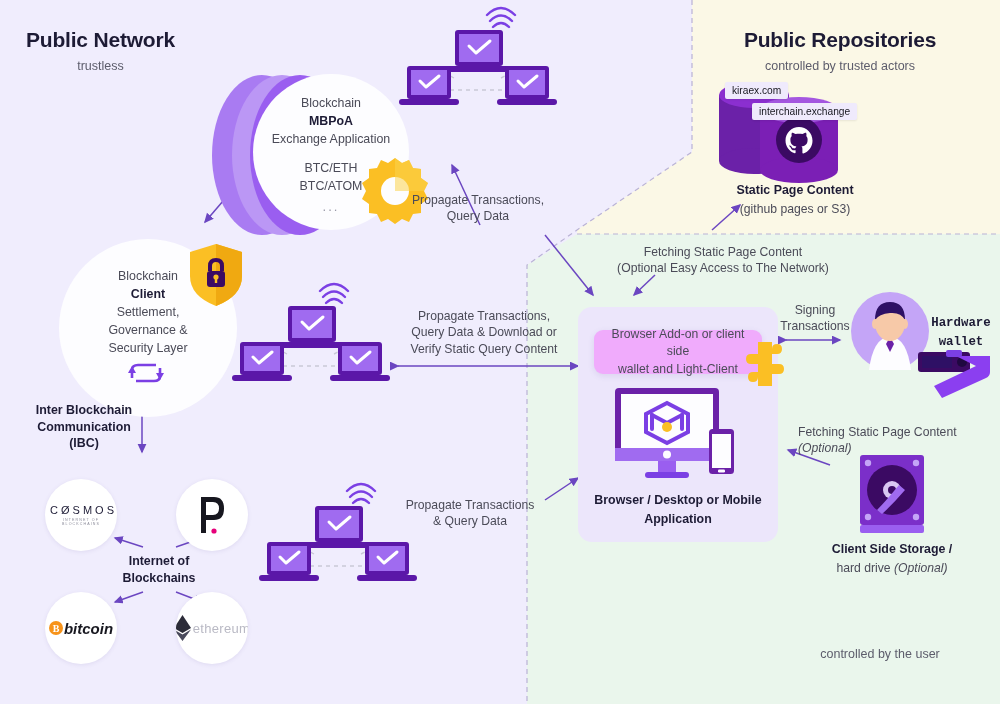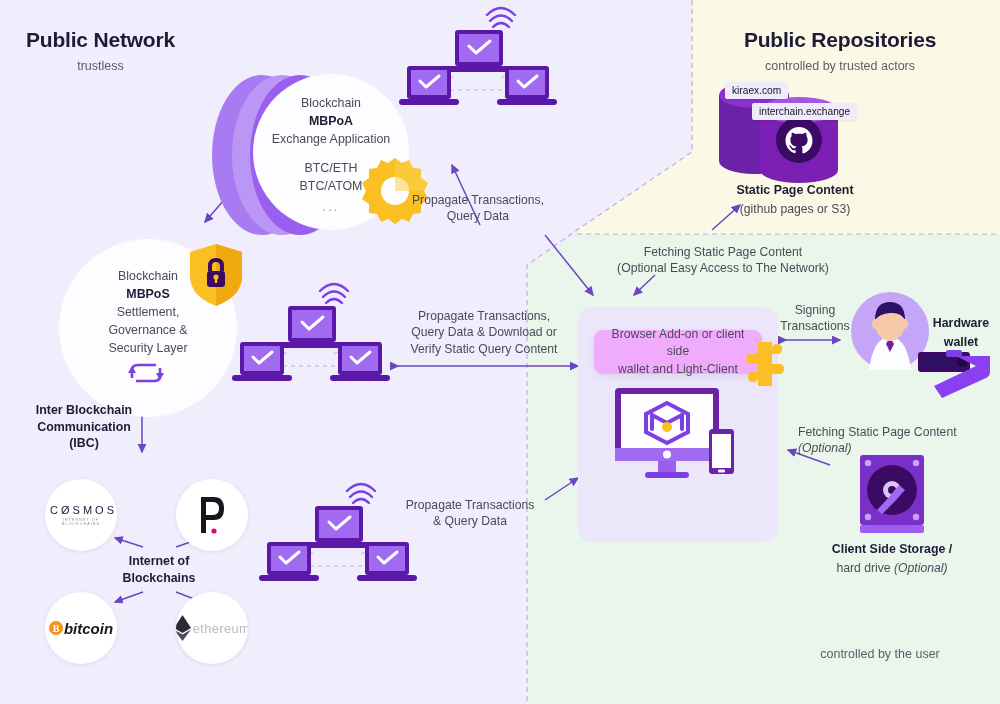--- a/index.html
+++ b/index.html
@@ -155,21 +155,21 @@
     </g>
     <circle cx="35" cy="36" r="14" fill="#fdfdff"></circle>
     <path d="M35 3 L42 8 L49 5 L53 13 L61 14 L61 23 L68 28 L64 36 L35 36 Z" fill="#fcd34d" opacity="0.55"></path>
   </svg>
 
   <svg class="abs" style="left:58px;top:238px;" width="180" height="180" viewBox="0 0 180 180">
     <circle cx="90" cy="90" r="89" fill="#fdfdff"></circle>
   </svg>
   <div class="circ-text" style="left:78px;top:268px;width:140px;">
     <div>Blockchain</div>
-    <div><b>MBPoS</b></div>
+    <div><b>Client</b></div>
     <div>Settlement,</div>
     <div>Governance &amp;</div>
     <div>Security Layer</div>
   </div>
 
   <svg class="abs" style="left:126px;top:360px;" width="40" height="26" viewBox="0 0 40 26">
     <path d="M6 18 L6 10 Q6 5 12 5 L30 5" fill="none" stroke="#7b3fe4" stroke-width="2.6"></path>
     <path d="M34 8 L34 16 Q34 21 28 21 L10 21" fill="none" stroke="#7b3fe4" stroke-width="2.6"></path>
     <path d="M2 13 L6 6 L10 13 Z" fill="#7b3fe4"></path>
     <path d="M30 13 L34 20 L38 13 Z" fill="#7b3fe4"></path>
@@ -360,40 +360,44 @@
       <path d="M40 30 L40 44 M70 30 L70 44" stroke="#7b3fe4" stroke-width="4" stroke-linecap="round"></path>
       <circle cx="55" cy="42" r="5" fill="#fbbf24"></circle>
     </g>
 
     <g>
       <rect x="97" y="44" width="25" height="45" rx="3.5" fill="#6b21a8"></rect>
       <rect x="100" y="49" width="19" height="34" fill="#fdfdff"></rect>
       <rect x="106" y="84.5" width="7" height="3" rx="1.2" fill="#fdfdff"></rect>
     </g>
   </svg>
+  <div class="abs" style="left:588px;top:492px;width:180px;text-align:center;">
+    <div class="lbl-b">Browser / Desktop or Mobile</div>
+    <div class="lbl-b" style="margin-top:2px;">Application</div>
+  </div>
 
   <svg class="abs" style="left:851px;top:292px;" width="78" height="78" viewBox="0 0 78 78">
     <circle cx="39" cy="39" r="39" fill="#c4a5f7"></circle>
     <path d="M39 44 Q22 46 18 78 L60 78 Q56 46 39 44 Z" fill="#fdfdff"></path>
     <path d="M39 45 L43 52 L39 60 L35 52 Z" fill="#6b21a8"></path>
     <ellipse cx="39" cy="31" rx="15" ry="18" fill="#f7c9a8"></ellipse>
     <path d="M24 28 Q24 10 39 10 Q54 10 54 28 Q50 20 39 21 Q28 22 24 28 Z" fill="#2e1065"></path>
     <ellipse cx="24" cy="32" rx="3" ry="5" fill="#f7c9a8"></ellipse>
     <ellipse cx="54" cy="32" rx="3" ry="5" fill="#f7c9a8"></ellipse>
   </svg>
   <div class="lbl-b" style="left:850px;top:384px;width:80px;">User</div>
 
   <svg class="abs" style="left:916px;top:350px;" width="76" height="50" viewBox="0 0 76 50">
     <rect x="2" y="2" width="52" height="20" rx="3" fill="#3b0a63"></rect>
     <rect x="6" y="6" width="30" height="12" fill="#2e1065"></rect>
     <circle cx="46" cy="12" r="5" fill="#1f0840"></circle>
     <path d="M40 6 L74 6 L74 22 Q74 26 70 28 L26 48 L18 36 L60 16 Z" fill="#8b3ff0"></path>
     <rect x="30" y="0" width="16" height="7" rx="2" fill="#7b3fe4"></rect>
   </svg>
-  <div class="abs" style="left:925px;top:315px;width:72px;text-align:center;">
+  <div class="abs" style="left:925px;top:315px;width:72px;text-align:center;font-family:Liberation Mono, monospace;">
     <div class="lbl-b">Hardware</div>
     <div class="lbl-b" style="margin-top:2px;">wallet</div>
   </div>
 
   <svg class="abs" style="left:857px;top:452px;" width="70" height="85" viewBox="0 0 70 85">
     <rect x="3" y="3" width="64" height="70" rx="3" fill="#7b2fc9"></rect>
     <circle cx="35" cy="38" r="25" fill="#3b0a63"></circle>
     <circle cx="35" cy="38" r="9" fill="#d9c7f2"></circle>
     <circle cx="35" cy="38" r="4" fill="#3b0a63"></circle>
     <path d="M20 58 Q28 50 42 33 L48 38 Q36 52 25 62 Z" fill="#a06bf0"></path>

